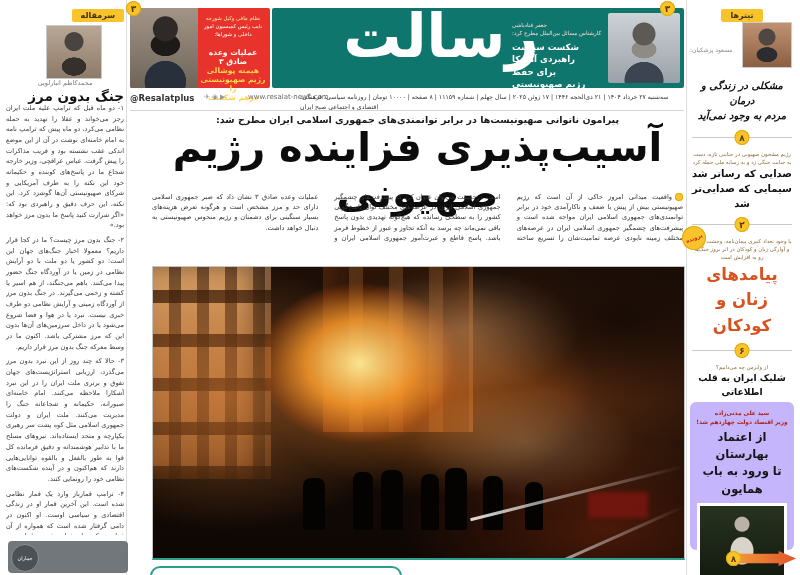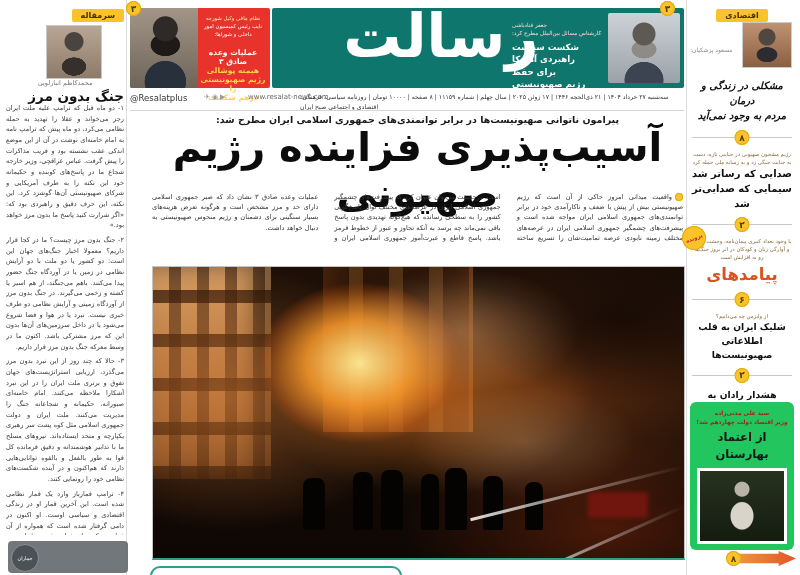--- a/index.html
+++ b/index.html
@@ -51,21 +51,21 @@
   #mast-promo .mphoto{position:absolute;right:0;top:0;width:72px;height:70px;border-radius:2px;
      background:radial-gradient(circle at 50% 30%,#5d5a55 11px,transparent 12px),
                 radial-gradient(ellipse 22px 16px at 50% 52%,#8e8a84 55%,transparent 58%),
                 radial-gradient(ellipse 32px 30px at 50% 96%,#3b4450 60%,transparent 62%),
                 linear-gradient(180deg,#cdd2d6,#9aa1a8);}
   #mast-promo .mtxt{position:absolute;right:78px;top:8px;width:90px;text-align:left;color:#fff;direction:rtl;}
   #mast-promo .tiny{font-size:5.6px;color:#ffd9d6;line-height:1.5;}
   #mast-promo .b{font-size:8.6px;font-weight:bold;line-height:1.45;color:#fff;}
 
   
-  #handle{left:130px;top:93px;width:72px;font-size:8.5px;font-weight:normal;color:#333;}
+  #handle{left:130px;top:93px;width:72px;font-size:8.5px;font-weight:bold;color:#333;}
   #social{left:204px;top:93px;width:40px;font-size:7px;color:#999;letter-spacing:2px;}
   #website{left:248px;top:93px;width:110px;font-size:7px;color:#666;}
   #dateline{left:300px;top:92px;width:384px;font-size:6.2px;color:#333;text-align:left;line-height:1.6;}
 
   
   #kicker{left:152px;top:114px;width:531px;text-align:center;font-size:9.5px;font-weight:bold;color:#1a1a1a;}
   #headline{left:152px;top:124px;width:531px;text-align:center;font-size:40px;font-weight:900;
             color:#0c0c0c;letter-spacing:-1px;}
   #lede{left:152px;top:192px;width:531px;height:68px;overflow:hidden;font-size:6.6px;line-height:1.55;
         color:#333;text-align:justify;column-count:3;column-gap:16px;}
@@ -112,21 +112,21 @@
   #sidebar .big{font-size:16.5px;font-weight:900;color:#d8531f;line-height:1.55;}
   .sb-photo1{position:absolute;right:2px;top:22px;width:48px;height:44px;border:1px solid #ccc;
      background:radial-gradient(circle at 50% 32%,#4e4742 8px,transparent 9px),
                 radial-gradient(ellipse 18px 13px at 50% 72%,#2c2c30 55%,transparent 60%),
                 linear-gradient(180deg,#c09272,#8a5f42);}
   .divider{position:relative;height:1px;background:#c9c9c9;margin:6px 2px;}
   .divider .ycircle{position:absolute;left:50%;top:-7px;transform:translateX(-50%);}
   #ribbon{position:absolute;left:-8px;top:226px;width:24px;height:24px;border-radius:50%;background:#f9c32b;
           color:#c22;font-size:5.5px;font-weight:bold;display:flex;align-items:center;justify-content:center;
           transform:rotate(-22deg);box-shadow:inset 0 0 0 1px #e3a90f;z-index:3;}
-  #feature{position:absolute;left:0;top:402px;width:104px;height:148px;background:#22c55e;border-radius:6px;}
+  #feature{position:absolute;left:0;top:402px;width:104px;height:148px;background:#c4b5fd;border-radius:6px;}
   #feature .red{font-size:5.8px;color:#b01c14;font-weight:bold;line-height:1.55;padding-top:7px;}
   #feature .fhl{font-size:11.5px;font-weight:900;color:#161616;line-height:1.5;margin-top:2px;}
   #feature .fphoto{margin:5px auto 0;width:84px;height:70px;border:3px solid #fff;
      background:radial-gradient(circle at 50% 26%,#b9b2a6 7px,transparent 8px),
                 radial-gradient(ellipse 20px 24px at 50% 64%,#d8d4c9 55%,transparent 60%),
                 linear-gradient(180deg,#27321f,#141c10);}
   #arrow{position:absolute;left:44px;top:551px;width:62px;height:15px;
          background:linear-gradient(90deg,#f29a3a,#e2542a);
          clip-path:polygon(0 18%,72% 18%,72% 0,100% 50%,72% 100%,72% 82%,0 82%);}
   #arrow-circle{position:absolute;left:36px;top:551px;}
@@ -217,21 +217,21 @@
   <div class="abs" id="watermark">
     <div class="wlogo">جماران</div>
     <div class="wtxt ltr">
       <div>Photo:Received</div>
       <div>JAMARAN.IR</div>
     </div>
   </div>
   <div class="abs" id="caption-box"></div>
 
   <div class="abs" id="sidebar">
-    <div style="margin-top:3px;"><span class="ybadge">اقتصادی</span></div>
+    <div style="margin-top:3px;"><span class="ybadge">تیترها</span></div>
 
     <div class="sb-photo1"></div>
     <div style="position:absolute;right:52px;top:46px;width:52px;font-size:6px;color:#888;text-align:left;">مسعود پزشکیان:</div>
     <div style="margin-top:56px;font-style:italic;" class="hl">
       <div>مشکلی در زندگی و درمان</div>
       <div>مردم به وجود نمی‌آید</div>
     </div>
     <div class="divider" style="margin-top:14px;">
       <span class="ycircle">۸</span>
     </div>
@@ -241,20 +241,21 @@
       <div>صدایی که رساتر شد</div>
       <div>سیمایی که صدایی‌تر شد</div>
     </div>
     <div class="divider" style="margin-top:13px;">
       <span class="ycircle">۲</span>
     </div>
 
     <div class="lead" style="margin-top:12px;padding:0 2px;">با وجود تعداد کثیری پیمان‌نامه، وحشت و رنج و آوارگی زنان و کودکان در اثر بروز جنگ‌ها رو به افزایش است</div>
     <div class="big">
       <div>پیامدهای</div>
+      <div>زنان و کودکان</div>
     </div>
     <div id="ribbon">پرونده</div>
     <div class="divider" style="margin-top:12px;">
       <span class="ycircle">۶</span>
     </div>
 
     <div class="lead" style="margin-top:12px;">از وایزمن چه می‌دانیم؟</div>
     <div class="hl small">
       <div>شلیک ایران به قلب اطلاعاتی</div>
       <div>صهیونیست‌ها</div>
@@ -268,20 +269,21 @@
       <span class="ycircle">۳</span>
     </div>
 
     <div id="feature">
       <div class="red">
         <div>سید علی مدنی‌زاده</div>
         <div>وزیر اقتصاد دولت چهاردهم شد!</div>
       </div>
       <div class="fhl">
         <div>از اعتماد بهارستان</div>
+        <div>تا ورود به باب همایون</div>
       </div>
       <div class="fphoto"></div>
     </div>
     <div id="arrow"></div>
     <div id="arrow-circle" class="ycircle">۸</div>
   </div>
 
 </div>
 
 </body></html>

